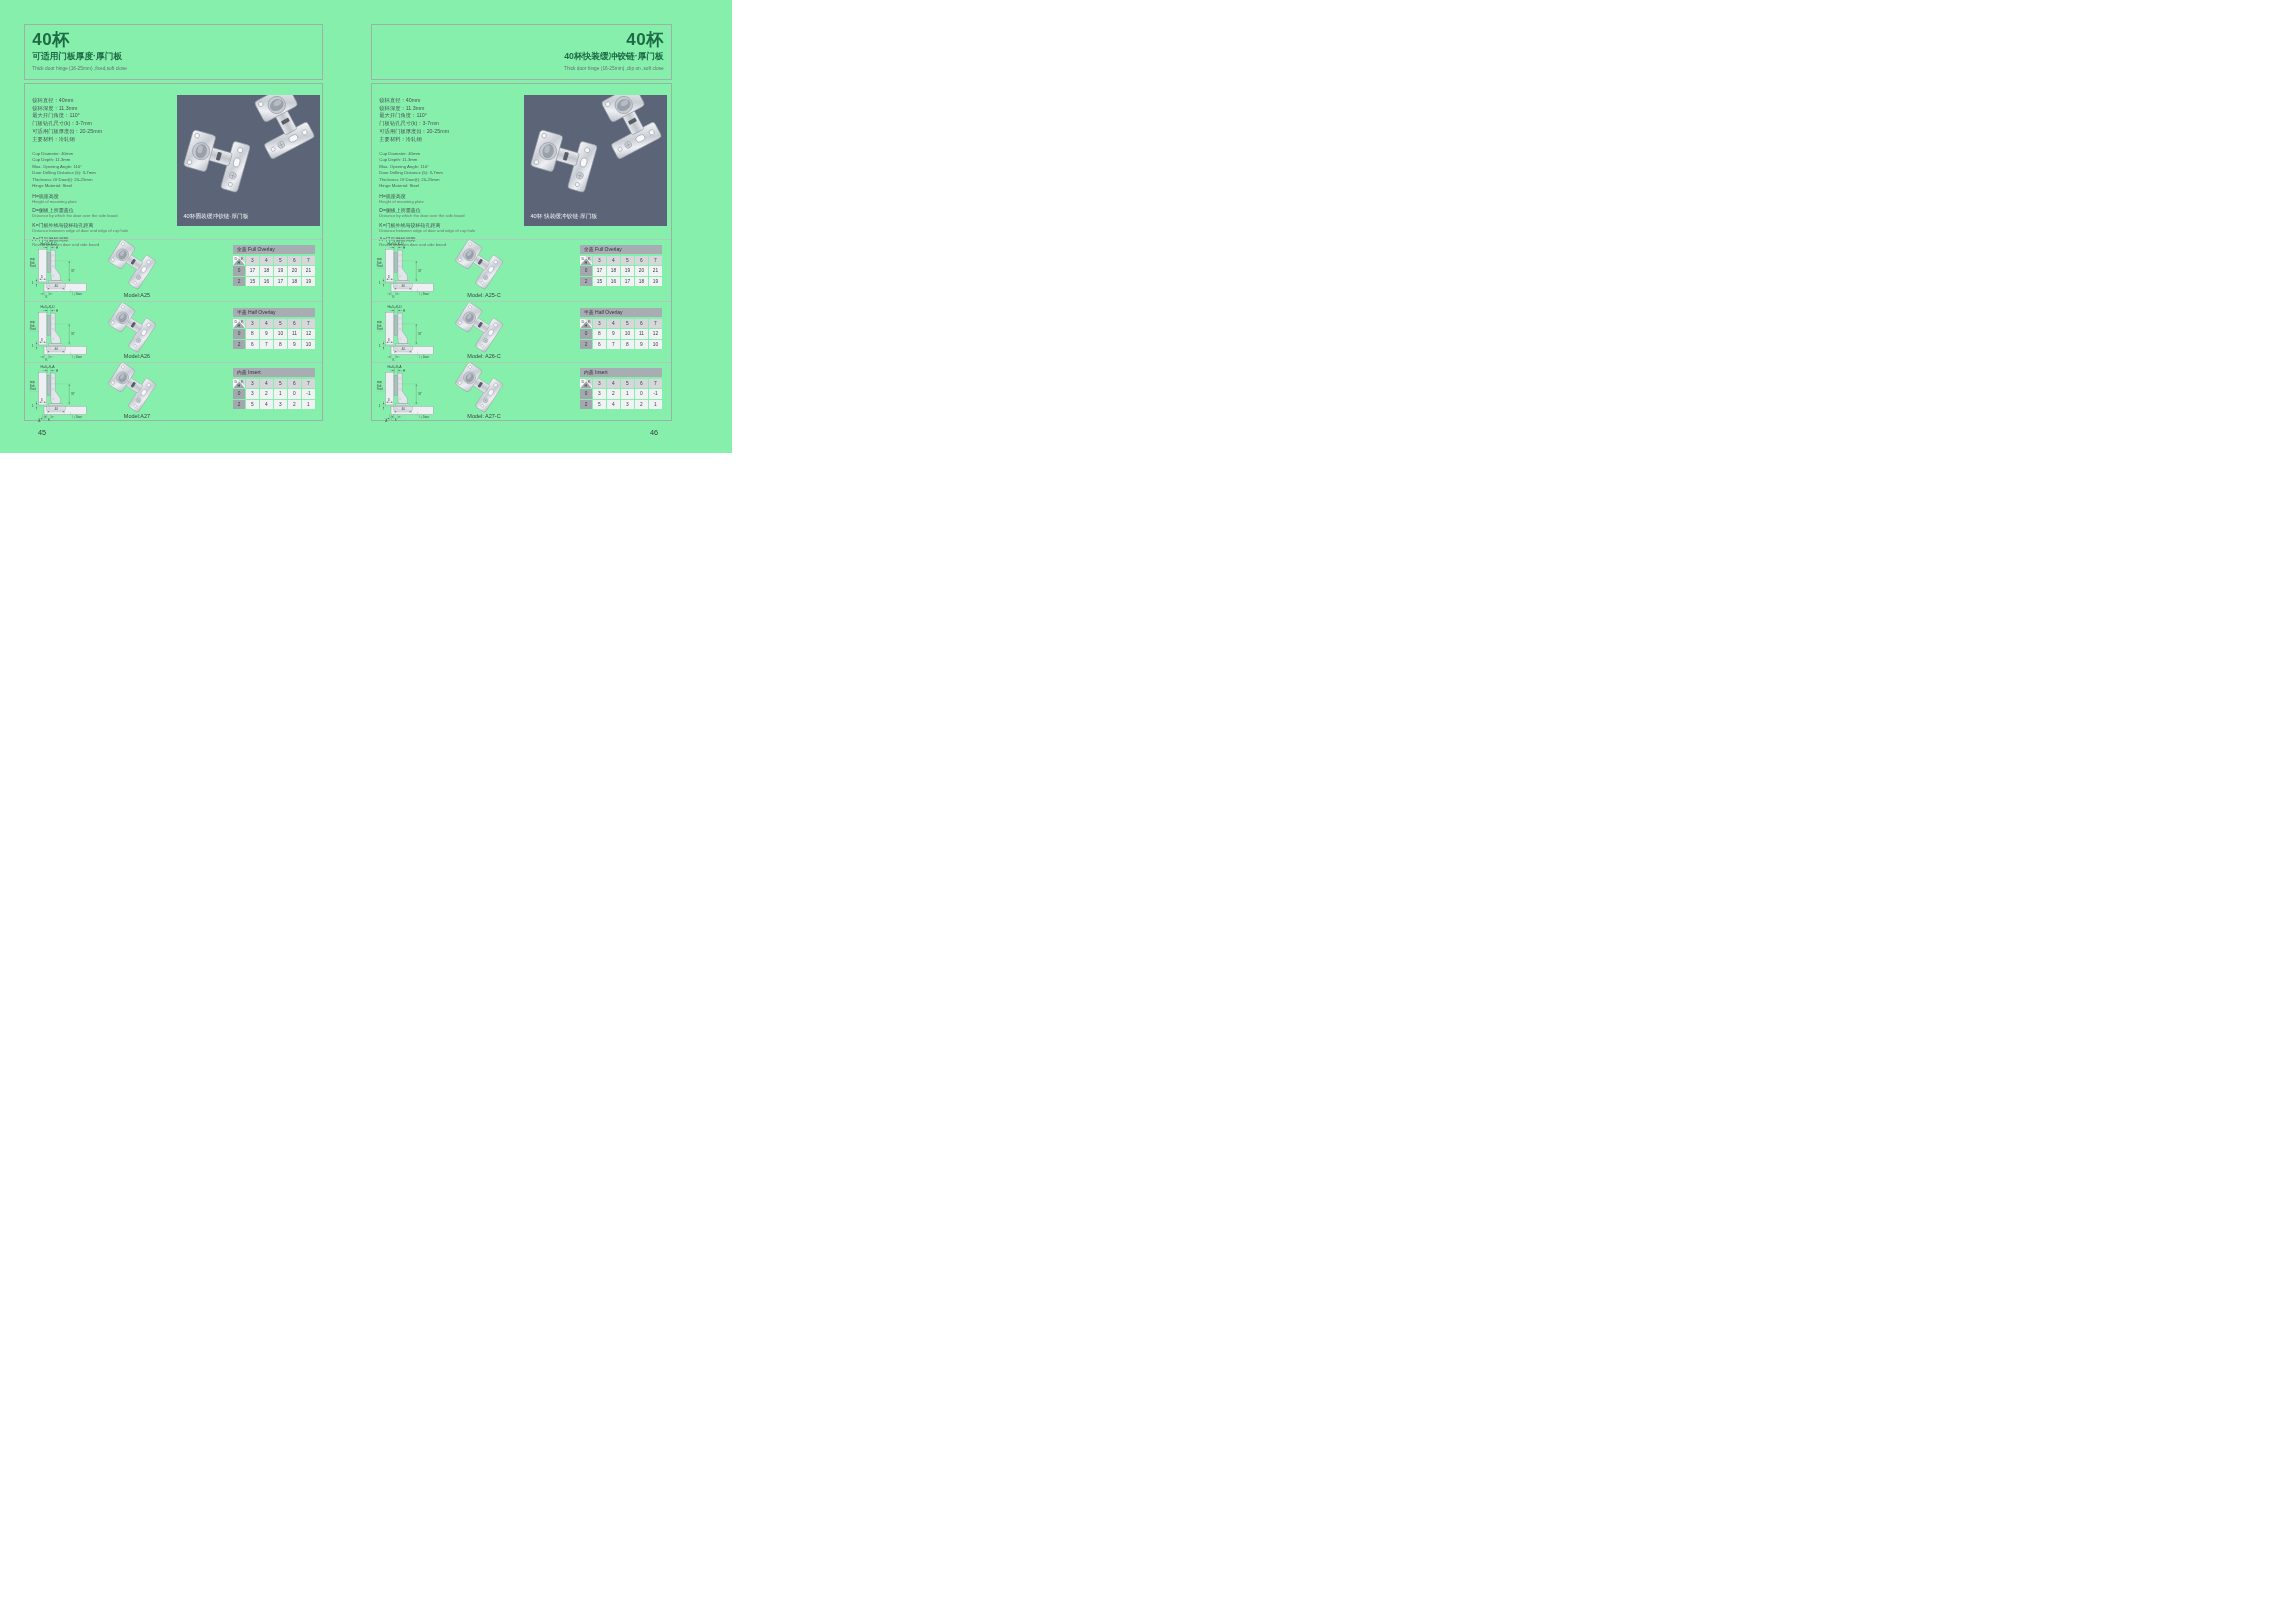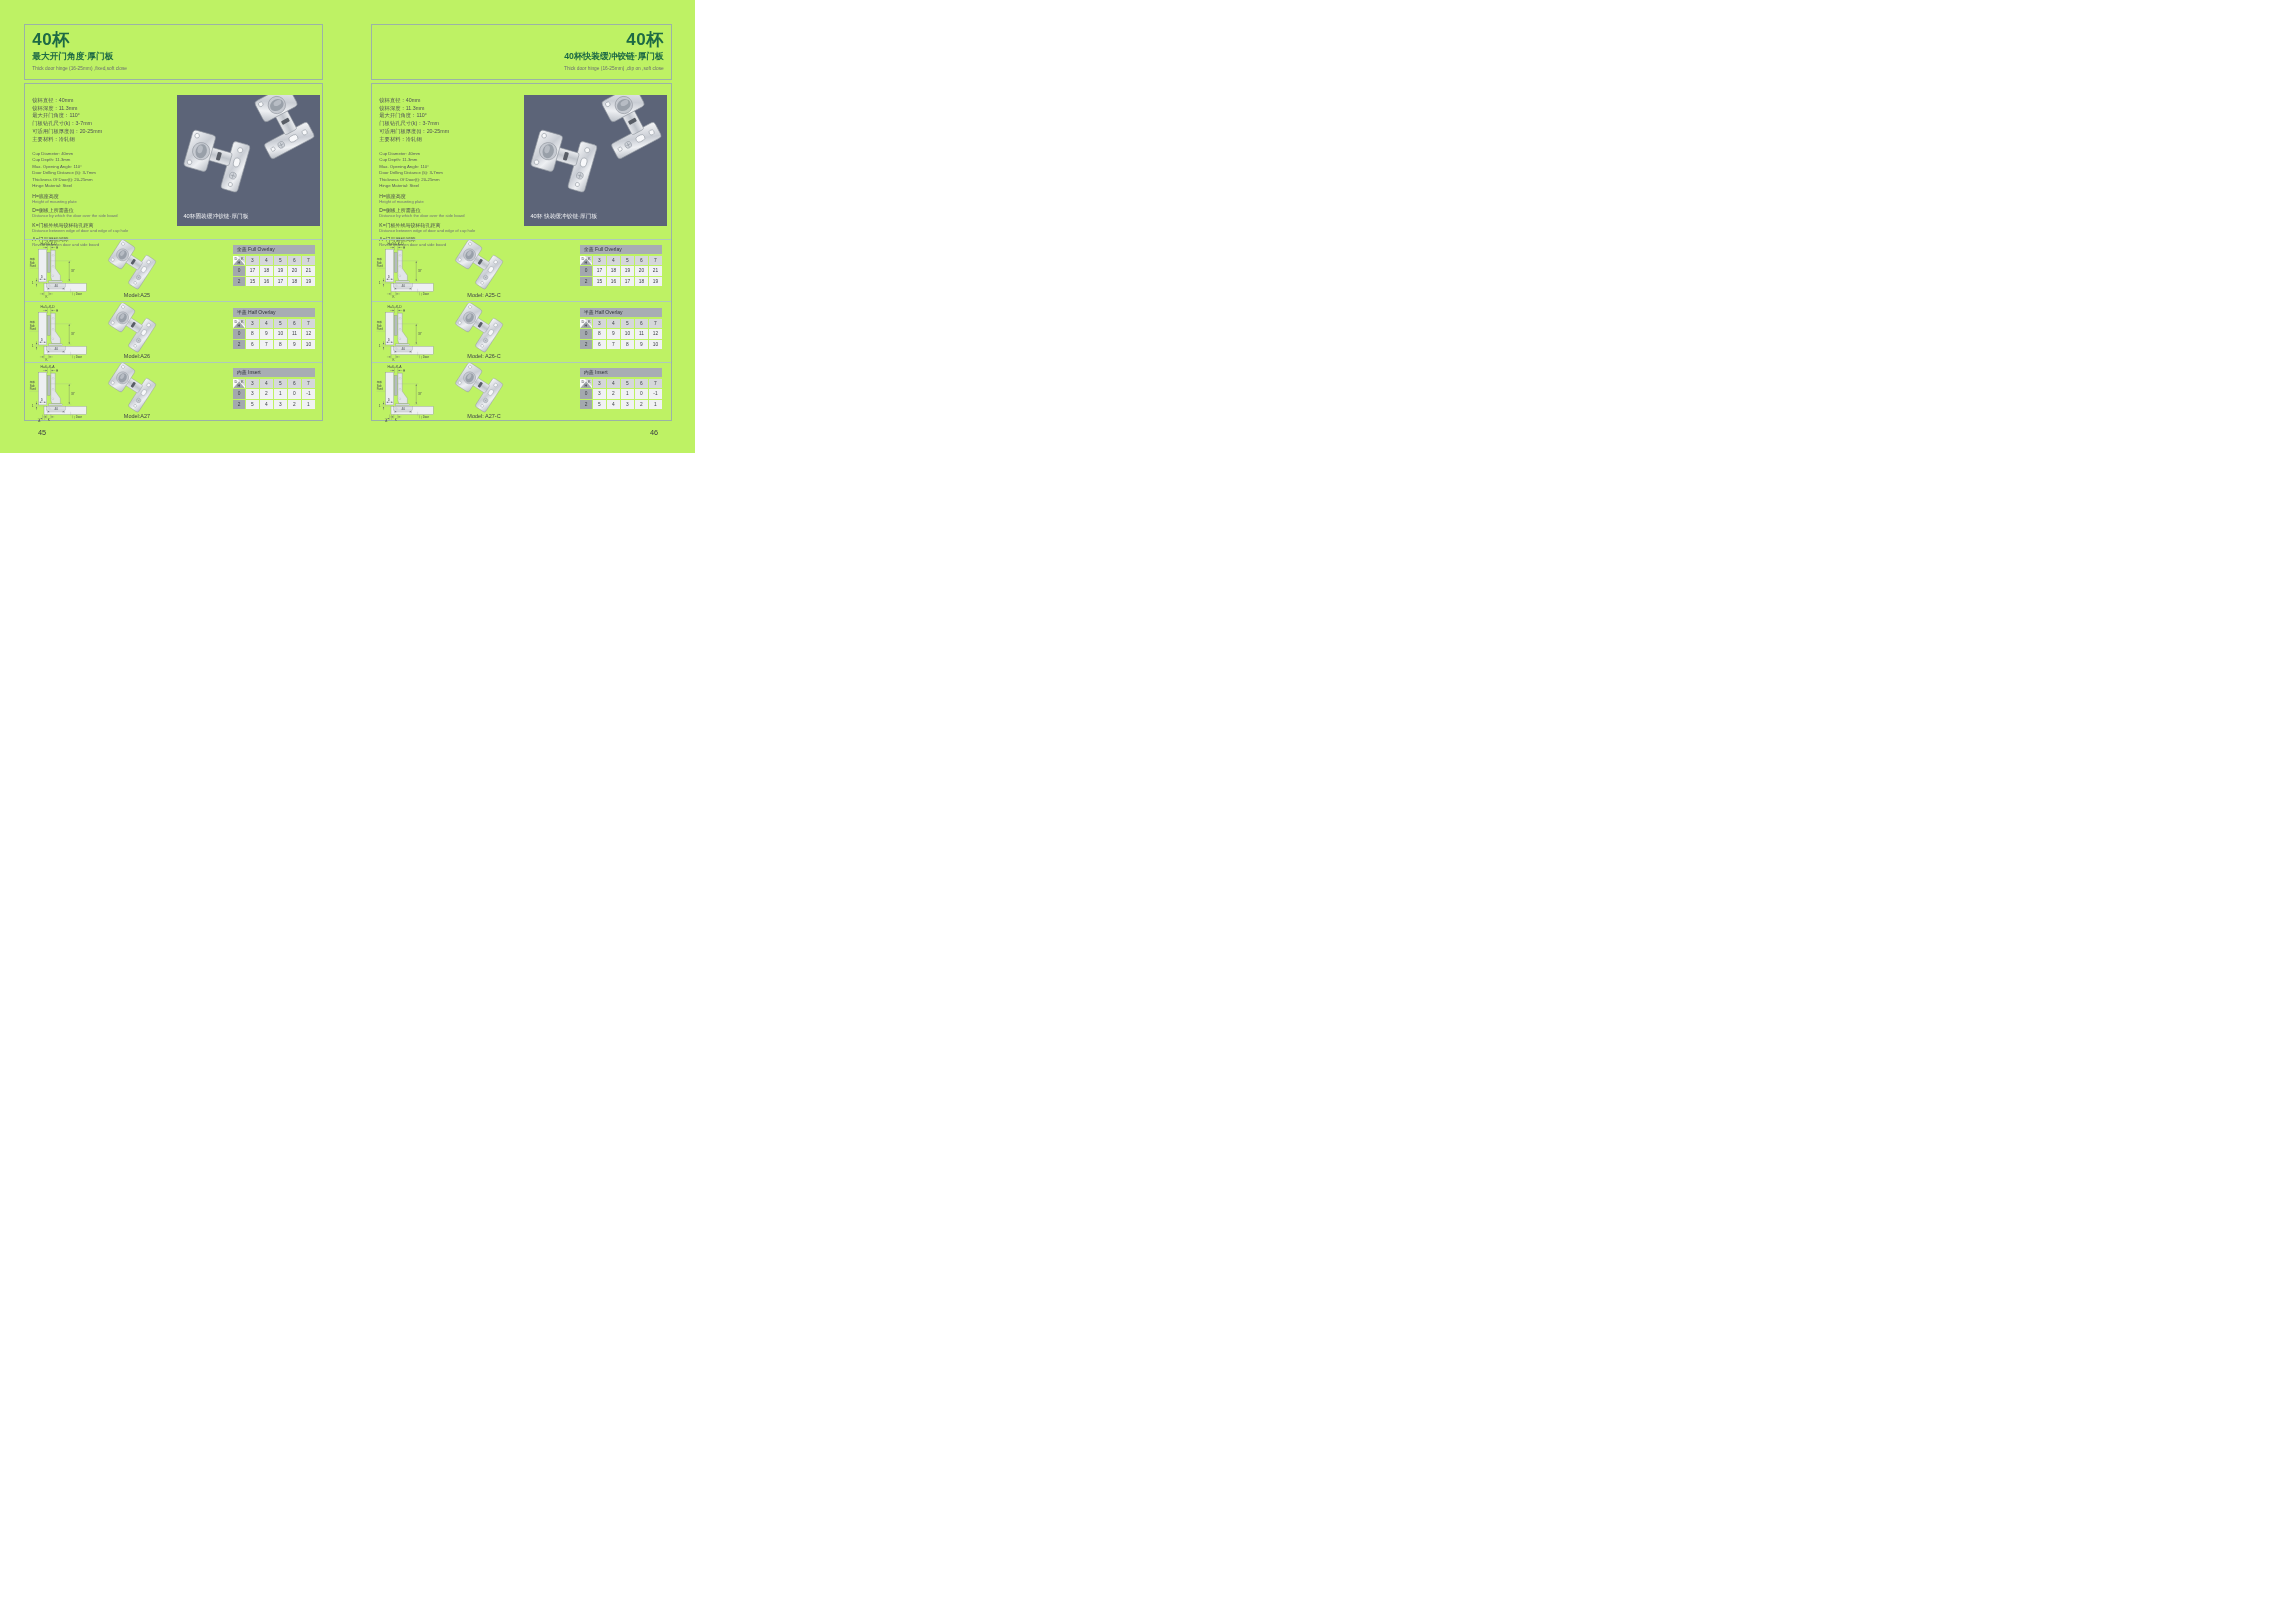--- a/index.html
+++ b/index.html
@@ -1,17 +1,17 @@
 <!DOCTYPE html>
 <html style="font-size:7.3px"><head>
 <meta charset="utf-8">
 <style>
   html,body{margin:0;padding:0;background:#ffffff;}
-  .canvas{position:relative;width:695px;height:453px;background:#bef264;
-          font-family:"Liberation Sans",sans-serif;overflow:hidden;}
+  .canvas{position:relative;width:695px;height:453px;background:#86efac;
+          font-family:"Liberation Sans",sans-serif;overflow:hidden;padding-left:37px;}
   .page{position:absolute;top:24px;height:397px;}
   .page.p-left{left:24px;width:299px;}
   .page.p-right{left:371px;width:301px;}
   .hdr{position:absolute;left:0;right:0;top:0;height:56px;border:0.5px solid #9bb3a6;
        box-sizing:border-box;padding:6.4px 7.3px 0 7.3px;}
   .page.p-right .hdr{text-align:right;}
   .t1{color:#1d6a45;font-size:17px;font-weight:bold;line-height:1.02;margin:0;letter-spacing:0.5px;}
   .t2{color:#1d6a45;font-size:8.7px;font-weight:600;margin:1.8px 0 0 0;}
   .t3{color:#6b6e72;font-size:4.8px;margin-top:3.2px;}
   .body{position:absolute;left:0;right:0;top:59px;bottom:0;border:0.5px solid #9bb3a6;
@@ -68,21 +68,21 @@
       <stop offset="1" stop-color="#e6e8ec"></stop>
     </linearGradient>
   </defs>
 </svg>
 
 <div class="canvas">
 
   <section class="page p-left">
     <div class="hdr">
       <h1 class="t1">40杯</h1>
-      <div class="t2">最大开门角度·厚门板</div>
+      <div class="t2">可适用门板厚度·厚门板</div>
       <div class="t3">Thick door hinge (16-25mm)  ,fixed,soft close</div>
     </div>
     <div class="body">
       <div class="specs-cn">
           <div>铰杯直径：40mm</div>
           <div>铰杯深度：11.3mm</div>
           <div>最大开门角度：110°</div>
           <div>门板钻孔尺寸(k)：3-7mm</div>
           <div>可适用门板厚度(t)：20-25mm</div>
           <div>主要材料：冷轧钢</div>

